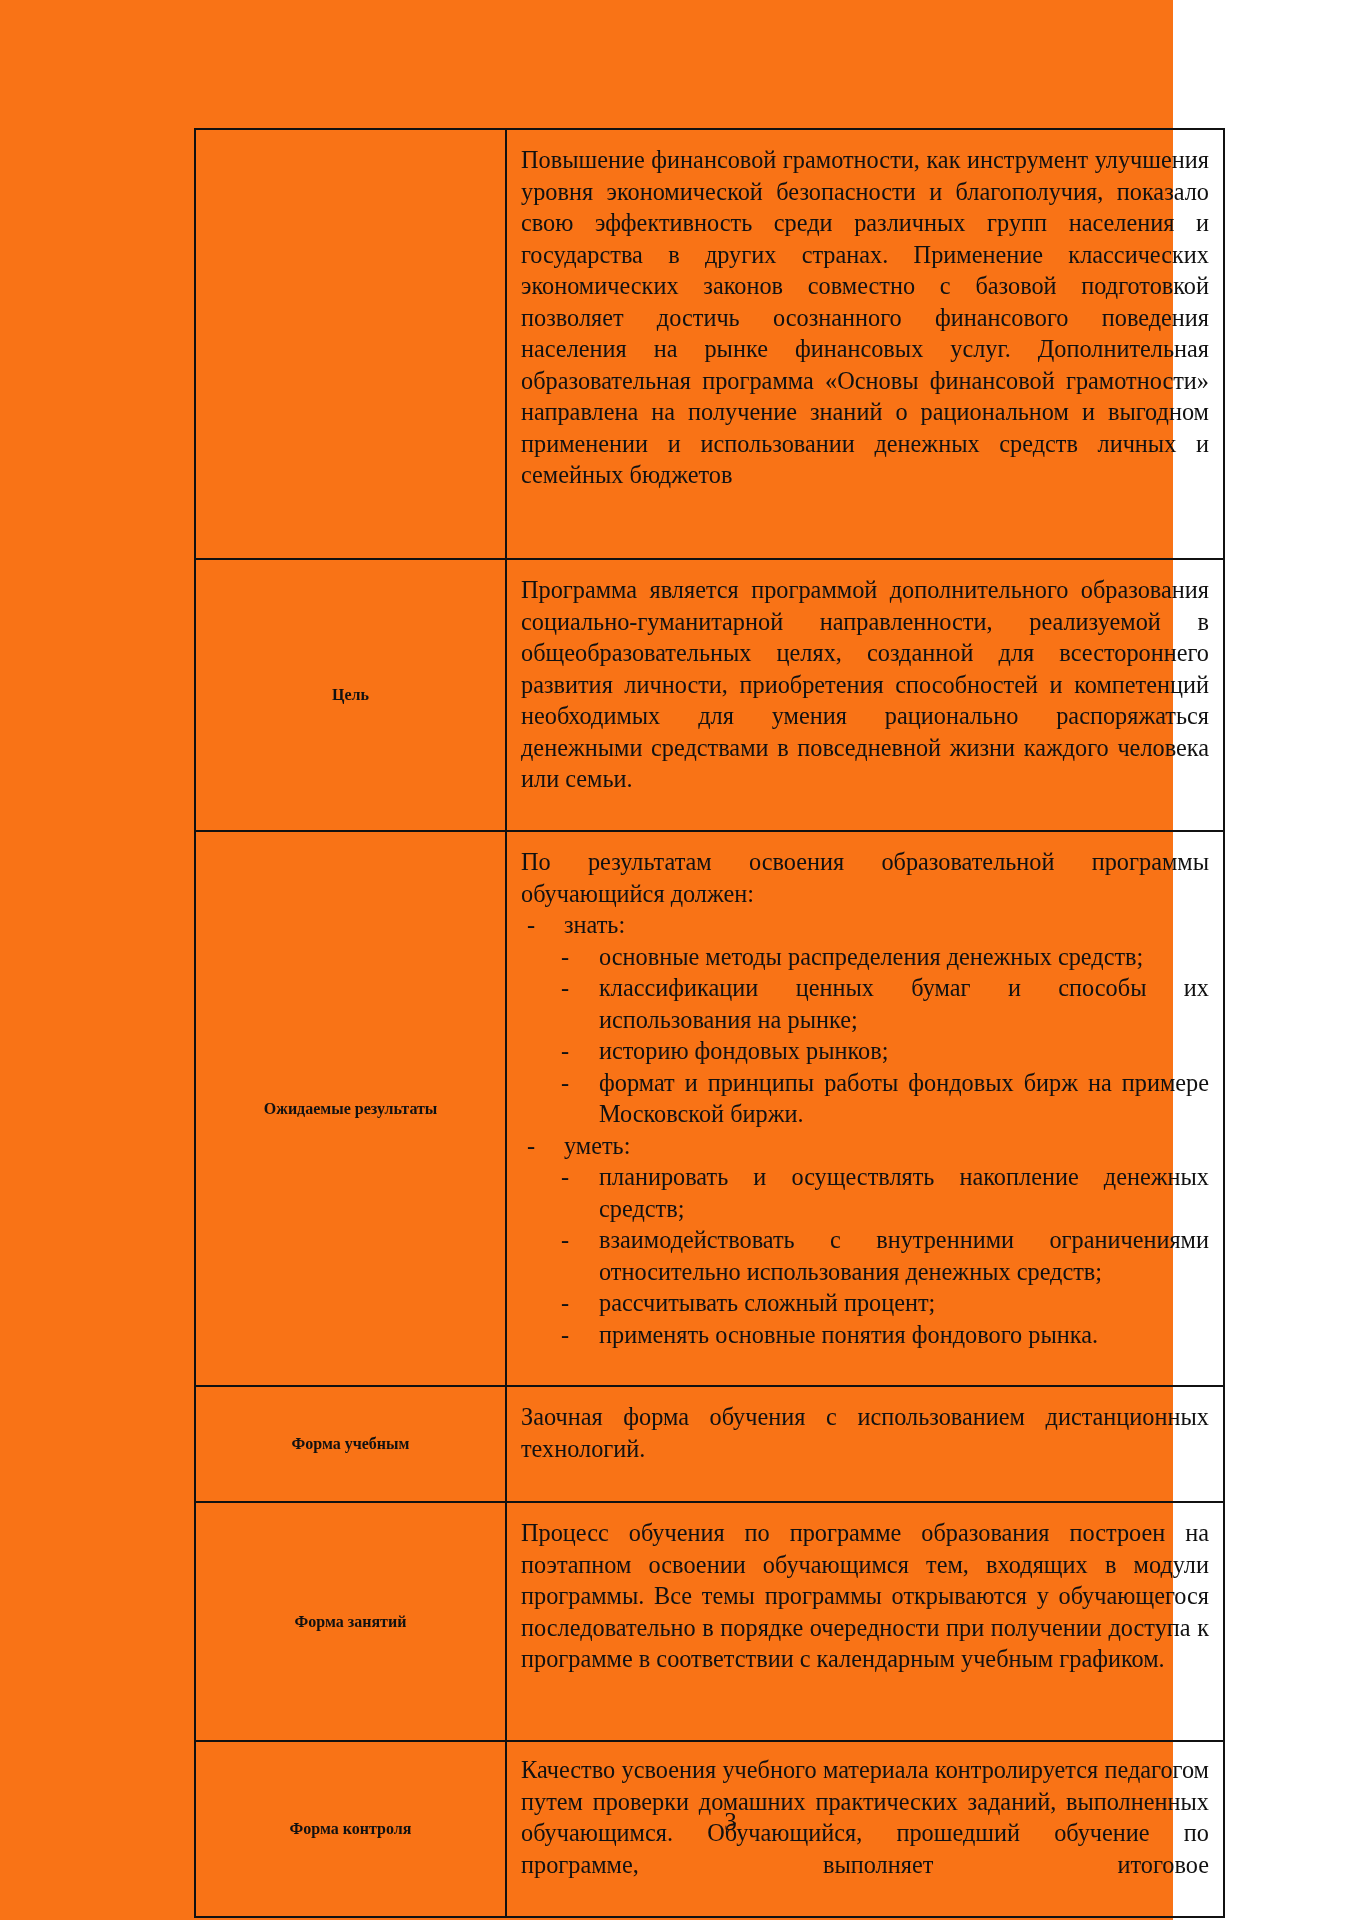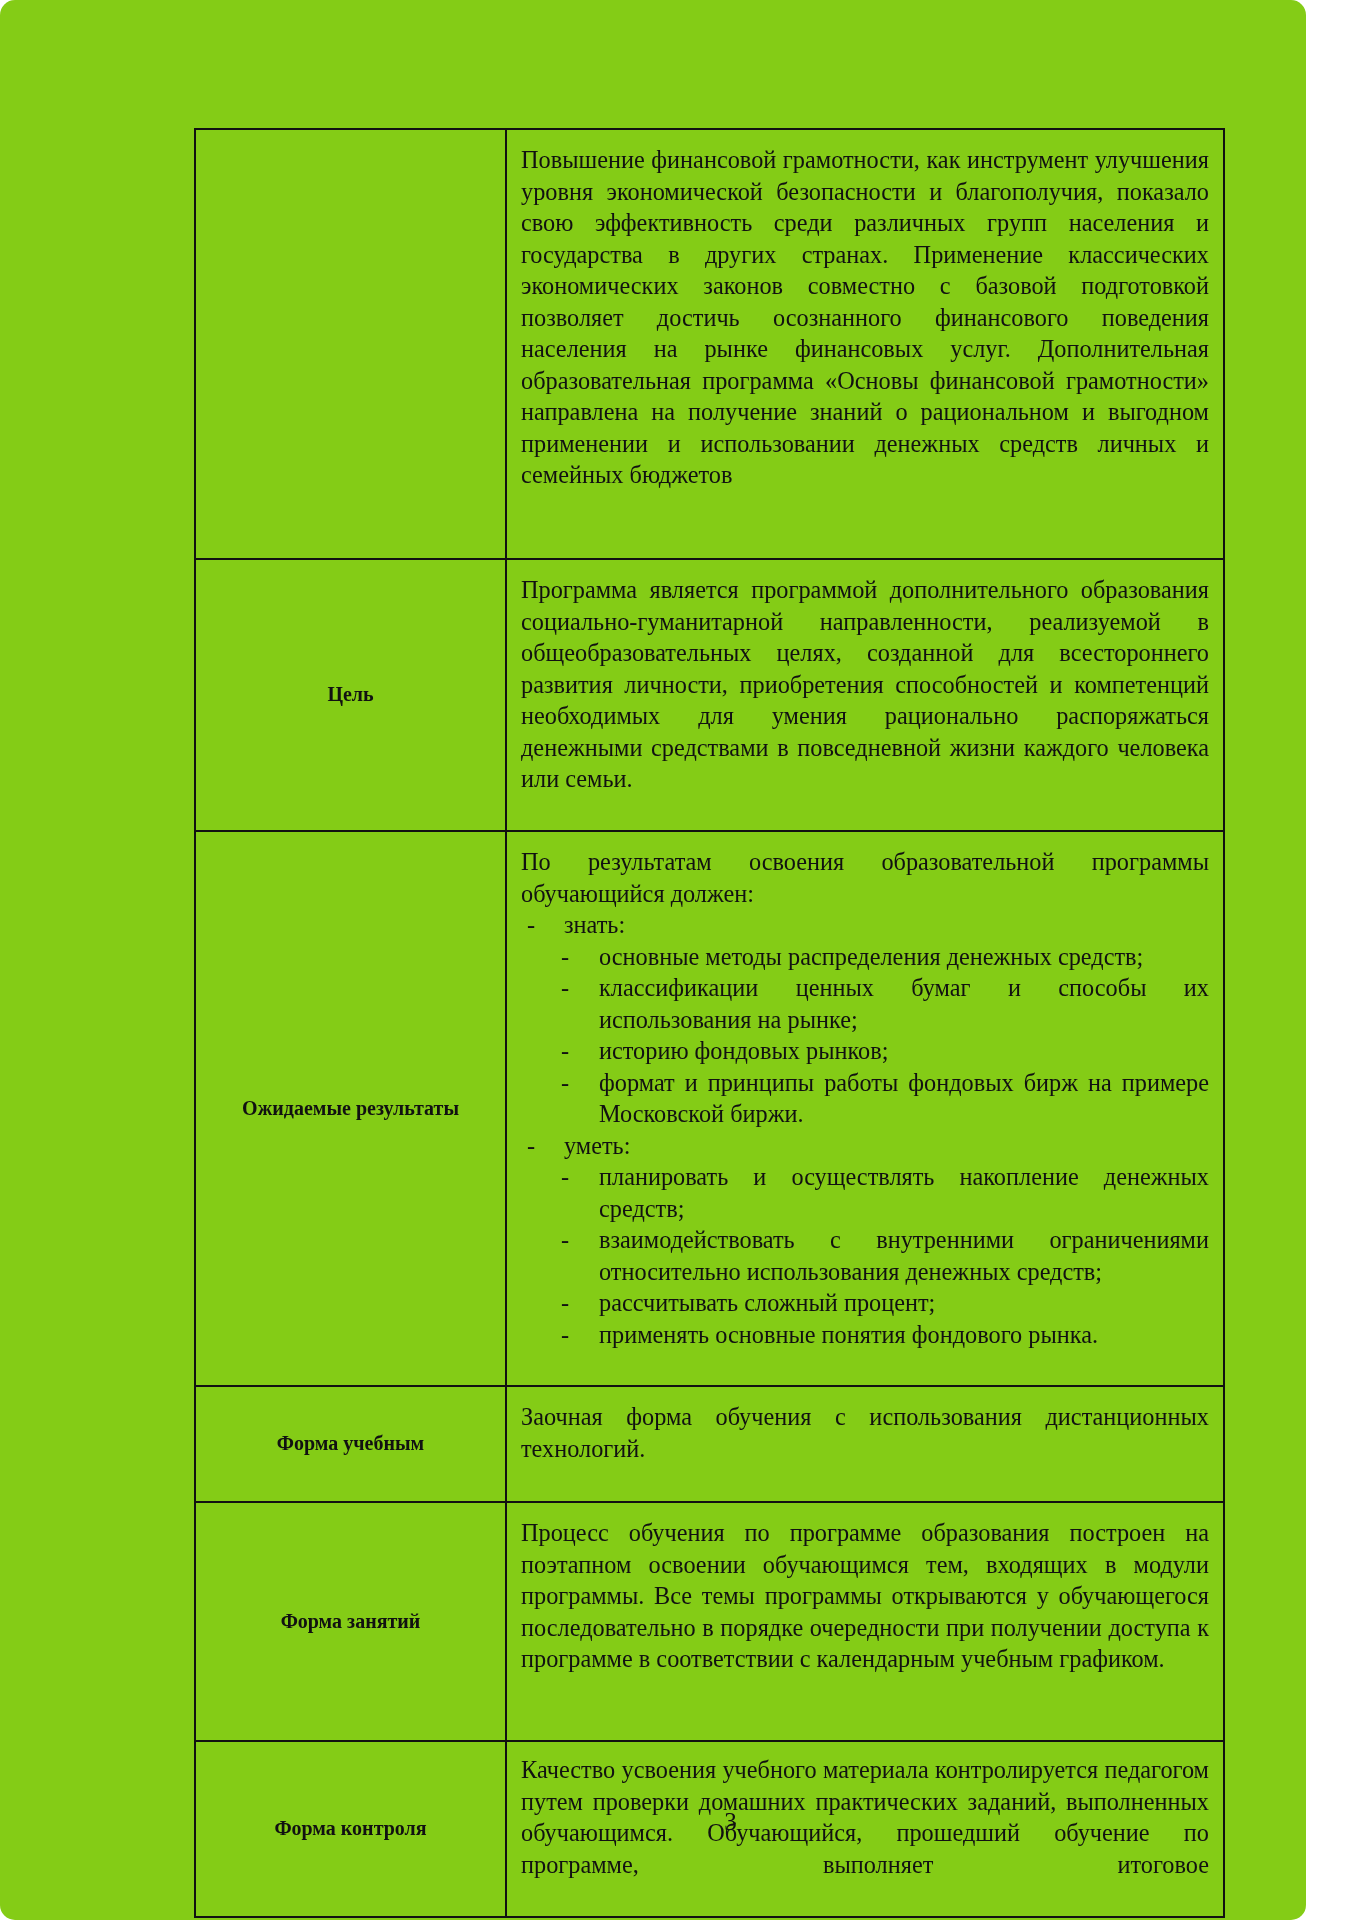--- a/index.html
+++ b/index.html
@@ -11,44 +11,43 @@
       width: 1359px;
       height: 1920px;
       position: relative;
       overflow: hidden;
       font-family: "Liberation Serif", "DejaVu Serif", serif;
       color: #111111;
     }
     .page {
       position: absolute;
       left: 0; top: 0;
-      width: 1306px;
+      width: 1173px;
       height: 1920px;
-      background: #84cc16;
-      border-radius: 15px;
+      background: #f97316;
     }
     table.info {
       position: absolute;
       left: 194px;
       top: 128px;
       width: 1031px;
       border-collapse: collapse;
       table-layout: fixed;
     }
     table.info td {
       border: 2.5px solid #111111;
       vertical-align: top;
       padding: 0;
     }
     td.label-cell {
       width: 309px;
       vertical-align: middle !important;
       text-align: center;
       font-weight: bold;
-      font-size: 20px;
+      font-size: 16px;
       line-height: 31.5px;
     }
     td.label-cell span {
       display: inline-block;
       padding: 0 40px;
     }
     td.content-cell {
       padding: 14px 14px 10px 14px !important;
       font-size: 24.3px;
       line-height: 31.5px;
@@ -158,21 +157,21 @@
           </li>
         </ul>
       </td>
     </tr>
 
     <tr class="row4">
       <td class="label-cell">
         <span>Форма учебным</span>
       </td>
       <td class="content-cell">
-        <p class="para">Заочная форма обучения с использования дистанционных технологий.</p>
+        <p class="para">Заочная форма обучения с использованием дистанционных технологий.</p>
       </td>
     </tr>
 
     <tr class="row5">
       <td class="label-cell">
         <span>Форма занятий</span>
       </td>
       <td class="content-cell">
         <p class="para">Процесс обучения по программе образования построен на поэтапном освоении обучающимся тем, входящих в модули программы. Все темы программы открываются у обучающегося последовательно в порядке очередности при получении доступа к программе в соответствии с календарным учебным графиком.</p>
       </td>

